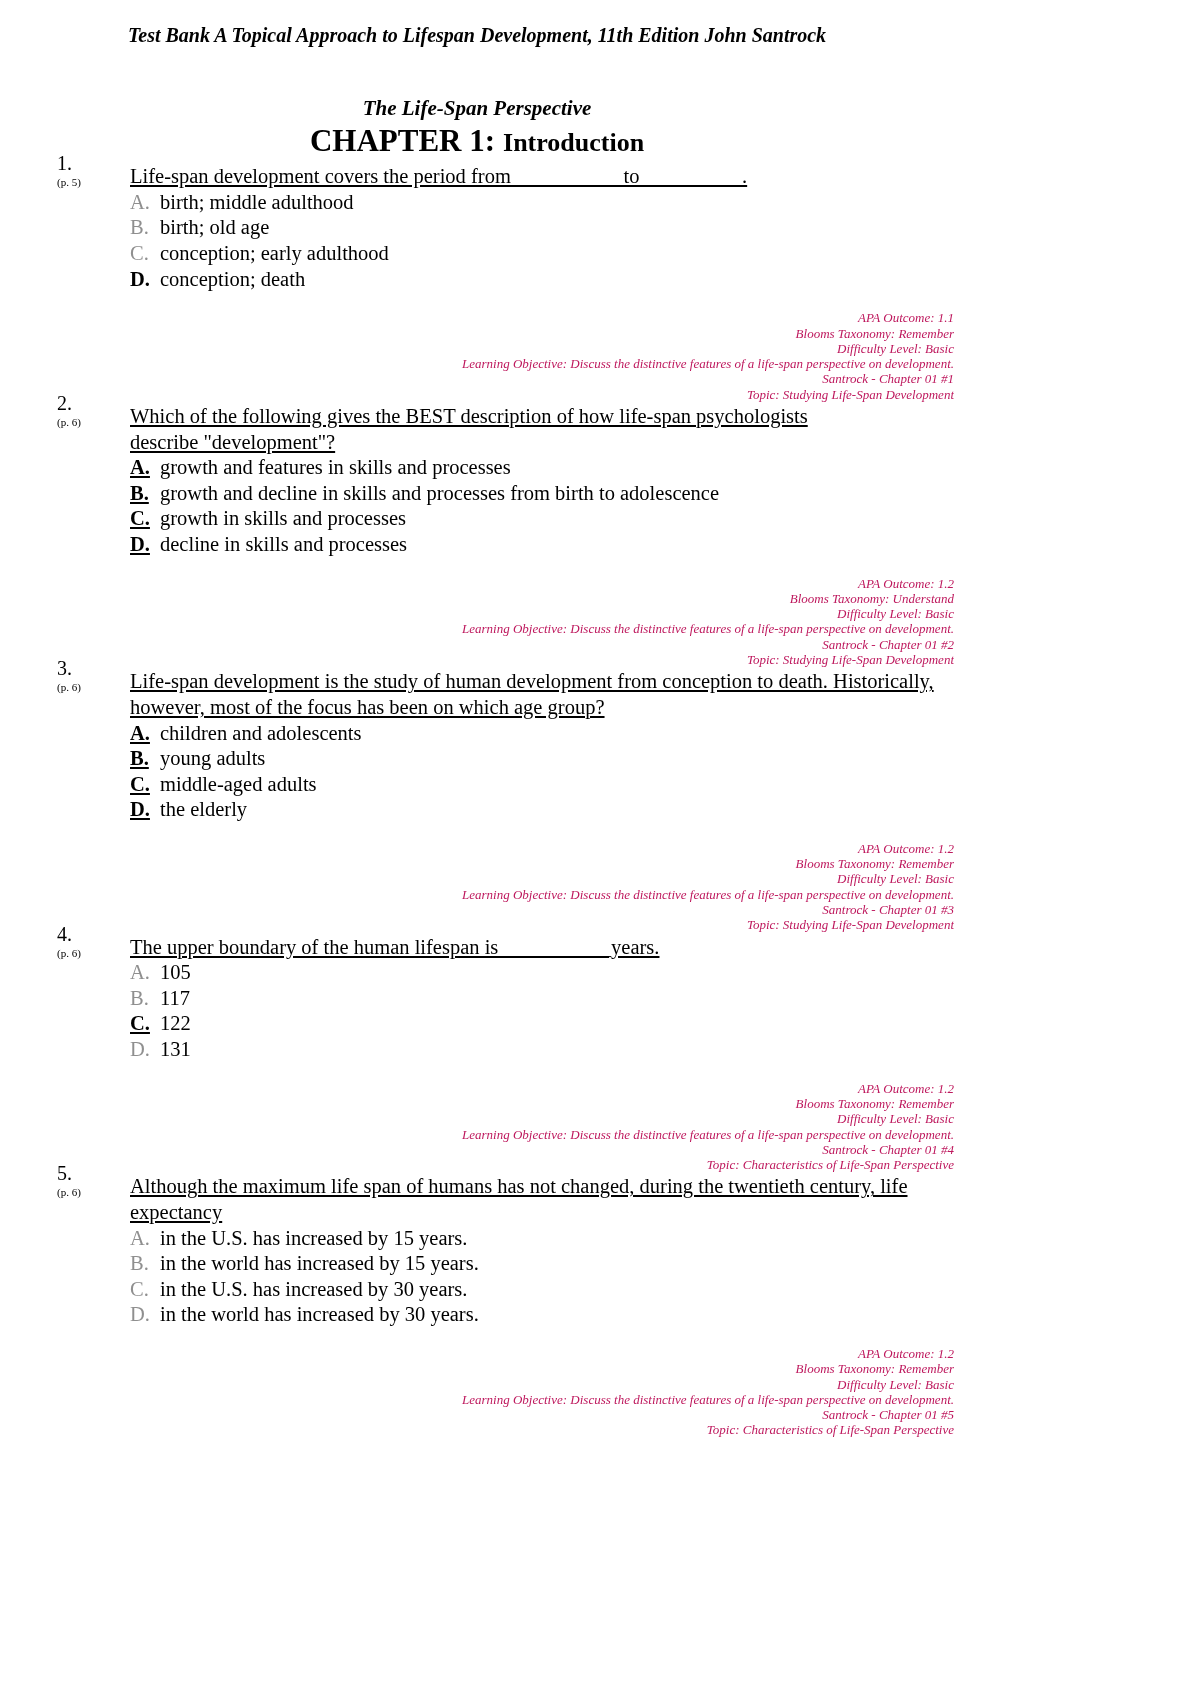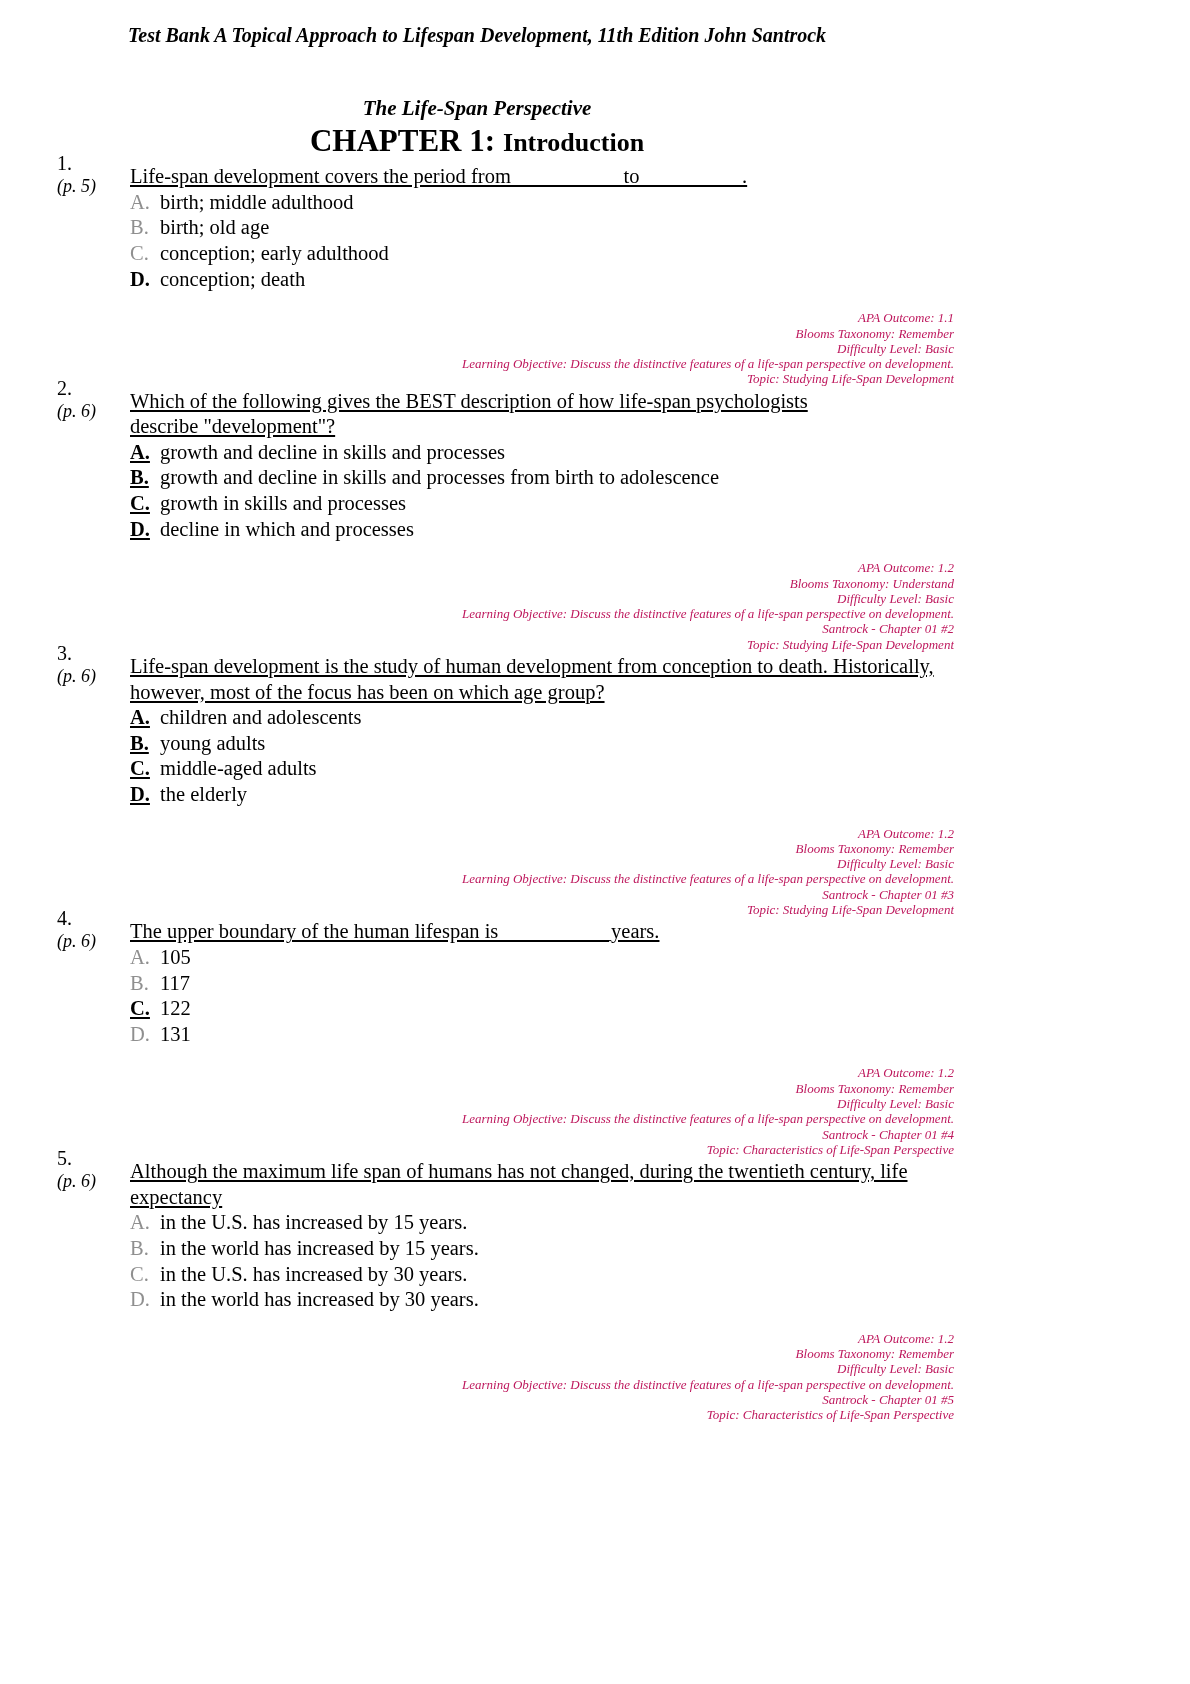--- a/index.html
+++ b/index.html
@@ -55,22 +55,21 @@
     width: 130px;
     padding-left: 57px;
     box-sizing: border-box;
     margin-top: -12px;
   }
   .q-number {
     font-size: 20px;
     line-height: 22px;
   }
   .q-pageref {
-    font-size: 18px;
-    font-style: italic;
+    font-size: 11px;
     margin-top: 2px;
   }
   .q-body { width: 900px; }
   .q-text {
     font-size: 20.5px;
     line-height: 25.6px;
     white-space: pre-wrap;
     text-decoration: underline;
   }
   .options { margin-top: 0; }
@@ -140,49 +139,50 @@
                 <span class="opt-text">conception; death</span>
               </div>
             </div>
       </div>
     </div>
     <div class="meta">
           <div class="meta-line">APA Outcome: 1.1</div>
           <div class="meta-line">Blooms Taxonomy: Remember</div>
           <div class="meta-line">Difficulty Level: Basic</div>
           <div class="meta-line">Learning Objective: Discuss the distinctive features of a life-span perspective on development.</div>
+          <div class="meta-line">Santrock - Chapter 01 #1</div>
           <div class="meta-line">Topic: Studying Life-Span Development</div>
         </div>
   </div>
 
   <div class="q-unit">
     <div class="question">
       <div class="q-left">
         <div class="q-number">2.</div>
         <div class="q-pageref">(p. 6)</div>
       </div>
       <div class="q-body">
         <div class="q-text">Which of the following gives the BEST description of how life-span psychologists
 describe "development"?</div>
         <div class="options">
               <div class="option">
                 <span class="opt-letter bold-underline">A.</span>
-                <span class="opt-text">growth and decline in skills and processes</span>
+                <span class="opt-text">growth and features in skills and processes</span>
               </div>
               <div class="option">
                 <span class="opt-letter bold-underline">B.</span>
                 <span class="opt-text">growth and decline in skills and processes from birth to adolescence</span>
               </div>
               <div class="option">
                 <span class="opt-letter bold-underline">C.</span>
                 <span class="opt-text">growth in skills and processes</span>
               </div>
               <div class="option">
                 <span class="opt-letter bold-underline">D.</span>
-                <span class="opt-text">decline in which and processes</span>
+                <span class="opt-text">decline in skills and processes</span>
               </div>
             </div>
       </div>
     </div>
     <div class="meta">
           <div class="meta-line">APA Outcome: 1.2</div>
           <div class="meta-line">Blooms Taxonomy: Understand</div>
           <div class="meta-line">Difficulty Level: Basic</div>
           <div class="meta-line">Learning Objective: Discuss the distinctive features of a life-span perspective on development.</div>
           <div class="meta-line">Santrock - Chapter 01 #2</div>

